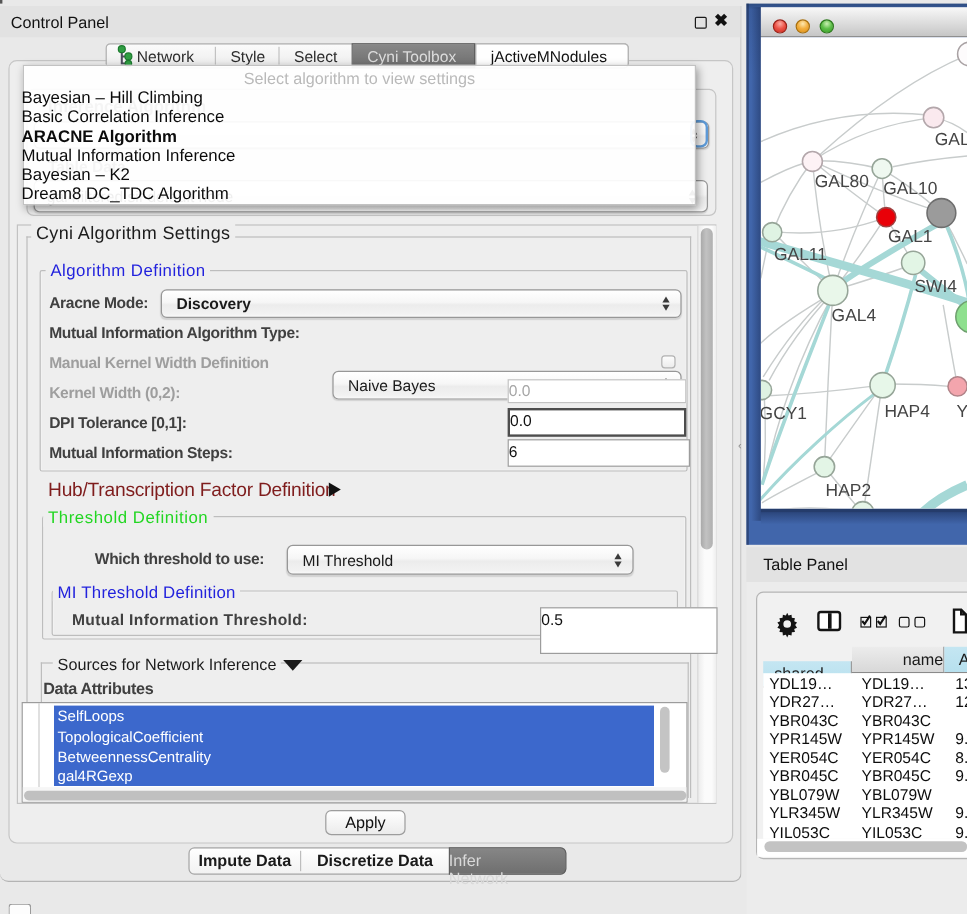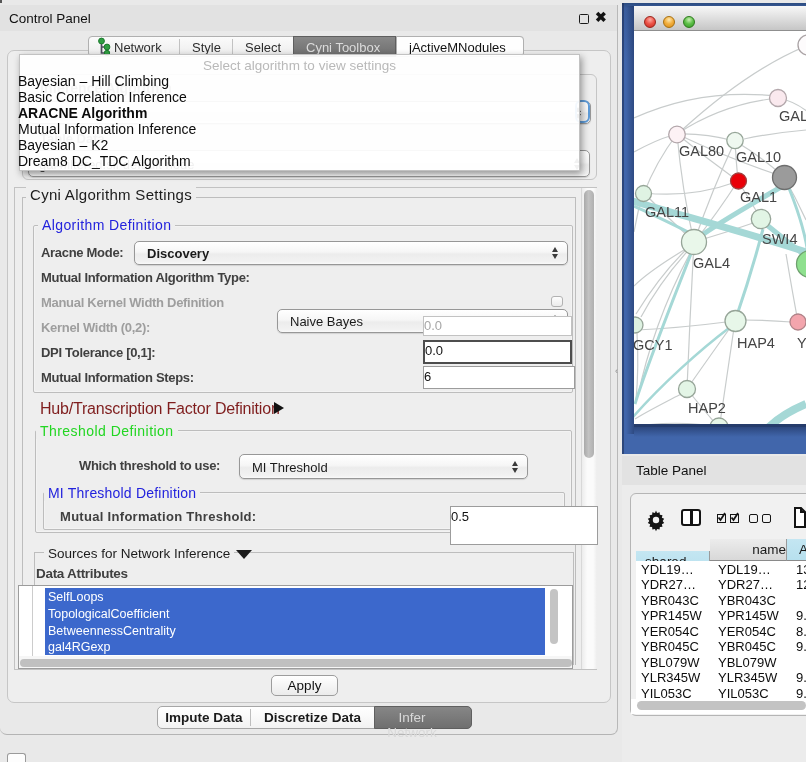--- a/index.html
+++ b/index.html
@@ -131,21 +131,21 @@
 <div class="ab" style="left:19px;top:656px;width:553px;height:12px;background:#f6f6f6;"></div>
 <div class="ab" style="left:20px;top:659px;width:552px;height:8px;background:#c0c0c0;border-radius:4px;"></div>
 
 <div class="ab" style="left:271px;top:675px;width:67px;height:21px;background:linear-gradient(180deg,#ffffff,#ebebeb);border:1px solid #9d9d9d;border-radius:5px;box-sizing:border-box;text-align:center;font-size:13.5px;color:#111;line-height:19px;">Apply</div>
 
 <div class="ab" style="left:157px;top:706px;width:315px;height:23px;background:linear-gradient(180deg,#ffffff,#f2f2f2);border:1px solid #a6a6a6;border-radius:5px;box-sizing:border-box;"></div>
 <div class="ab" style="left:374px;top:706px;width:98px;height:23px;background:linear-gradient(180deg,#868686,#6f6f6f);border:1px solid #5f5f5f;border-radius:0 5px 5px 0;box-sizing:border-box;"></div>
 <div class="ab" style="left:250px;top:709px;width:1px;height:17px;background:#bdbdbd;"></div>
 <div class="ab" style="left:157px;top:710px;width:94px;text-align:center;font-size:13.5px;font-weight:bold;color:#1a1a1a;">Impute Data</div>
 <div class="ab" style="left:251px;top:710px;width:123px;text-align:center;font-size:13.5px;font-weight:bold;color:#1a1a1a;">Discretize Data</div>
-<div class="ab" style="left:374px;top:710px;width:76px;text-align:center;font-size:13.5px;color:#d9d9d9;">Infer Network</div>
+<div class="ab" style="left:374px;top:710px;width:76px;font-size:13.5px;color:#d9d9d9;">Infer Network</div>
 
 <div class="ab" style="left:7px;top:753px;width:17px;height:9px;background:#fdfdfd;border:1px solid #9a9a9a;border-bottom:none;border-radius:3px 3px 0 0;"></div>
 
 <div class="ab" style="left:615px;top:366px;font-size:9px;color:#8a8a8a;">‹</div>
 
 <div class="ab" style="left:622px;top:3px;width:184px;height:451px;background:linear-gradient(180deg,#2d4c80 0px,#3a5c9c 5px,#4166ab 60px,#4166ab 100%);"></div>
 <div class="ab" style="left:622px;top:3px;width:2px;height:451px;background:rgba(25,40,75,0.5);"></div>
 
 <div class="ab" style="left:634px;top:6px;width:172px;height:25px;background:linear-gradient(180deg,#f8f8f8,#c6c6c6);border-bottom:1px solid #8f8f8f;box-sizing:border-box;"></div>
 <div class="ab" style="left:644px;top:15.5px;width:12px;height:12px;border-radius:50%;background:radial-gradient(circle at 50% 28%,#fcaaa2,#ec5347 48%,#c92b20);border:1px solid #9a231a;box-sizing:border-box;"></div>

